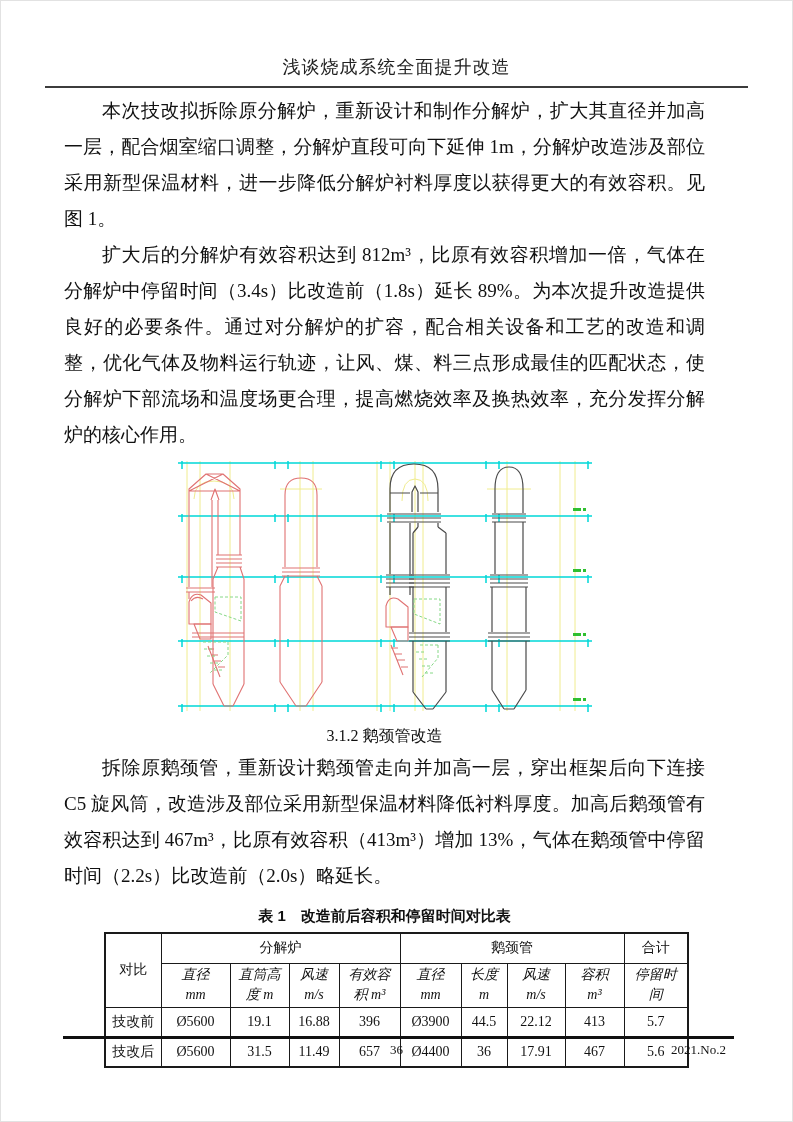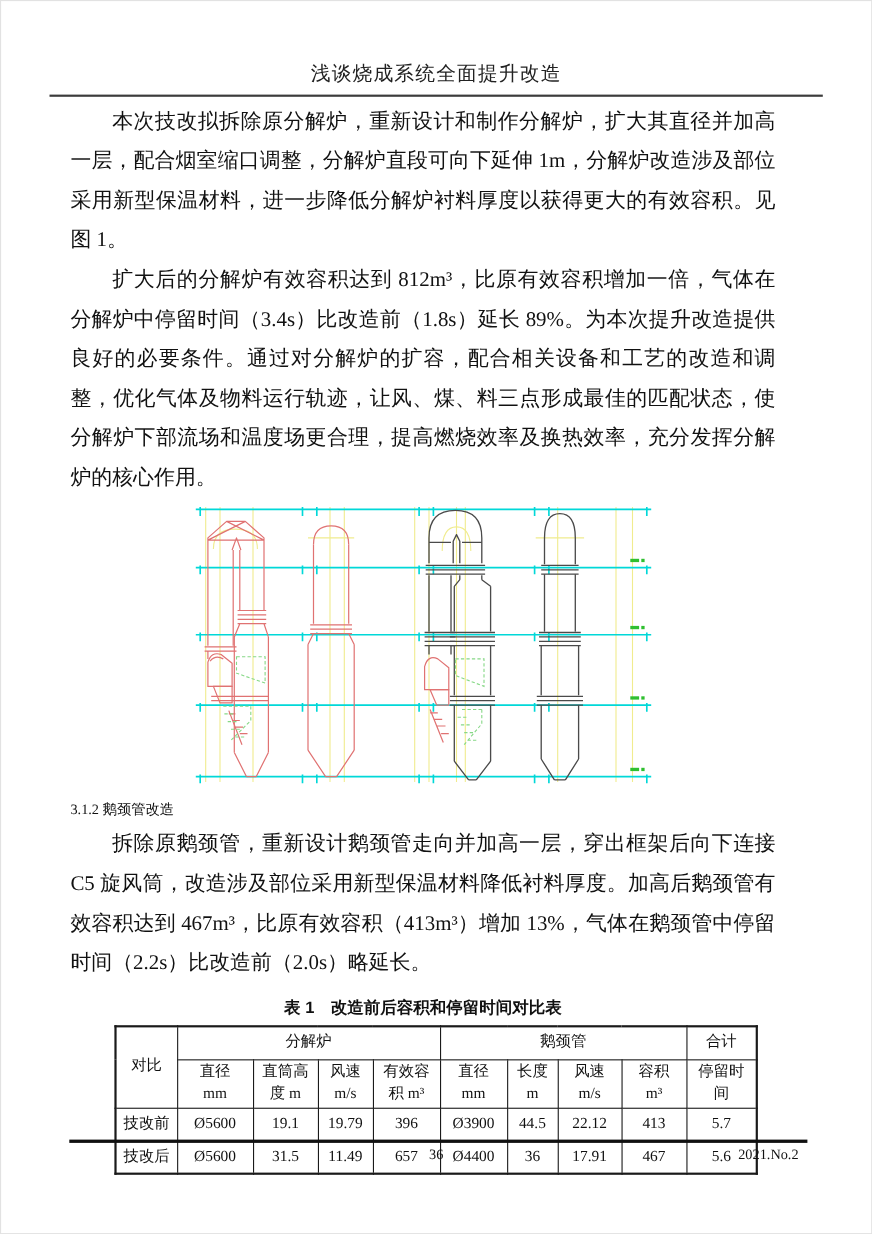--- a/index.html
+++ b/index.html
@@ -24,38 +24,38 @@
     color:#111;
   }
   
   .figure-block { margin-top:6px; text-align:center; }
   .figure-block svg { display:block; margin:0 auto; }
   .figure-caption {
     margin-top:3px; font-family:"Liberation Sans", sans-serif;
     font-weight:bold; font-size:15px; color:#111; text-align:center;
   }
   .section-heading {
-    margin-top:5px; font-size:13px; font-weight:normal; line-height:28px;
-    text-align:left; color:#111;
+    margin-top:5px; font-size:16px; font-weight:normal; line-height:28px;
+    text-align:center; color:#111;
   }
   
   .table-title {
     margin-top:13px; text-align:center; font-family:"Liberation Sans", sans-serif;
     font-weight:bold; font-size:15px; color:#111;
   }
   table.cmp {
     margin:6px 0 0 40px; border-collapse:collapse; table-layout:fixed;
     border:2px solid #1a1a1a; font-size:14px; color:#111;
   }
   table.cmp th, table.cmp td {
     border:1px solid #1a1a1a; text-align:center; vertical-align:middle;
     font-weight:normal; padding:1px 2px; line-height:20px;
   }
   tr.group-row th { height:30px; }
-  tr.sub-row th { height:44px; white-space:pre-line; }
+  tr.sub-row th { height:44px; white-space:pre-line;font-style:italic; }
   tbody.data-rows td { height:30px;margin-left:28px; }
   
   .footer { position:absolute; left:0; right:0; top:1035px; }
   .footer-rule { margin:0 58px 0 62px; border:none; border-top:3px solid #101010; }
   .footer-row { position:relative; margin-top:3px; height:16px; }
   .footer-page { text-align:center; font-size:13px; color:#111; }
   .footer-issue { position:absolute; right:66px; top:0; font-size:13px; color:#111; }
 </style>
 </head>
 <body>
@@ -194,21 +194,21 @@
 m³</th>
           <th>停留时
 间</th>
         </tr>
       </thead>
       <tbody class="data-rows">
         <tr>
           <td>技改前</td>
           <td>Ø5600</td>
           <td>19.1</td>
-          <td>19.79</td>
+          <td>16.88</td>
           <td>396</td>
           <td>Ø3900</td>
           <td>44.5</td>
           <td>22.12</td>
           <td>413</td>
           <td>5.7</td>
         </tr>
         <tr>
           <td>技改后</td>
           <td>Ø5600</td>

